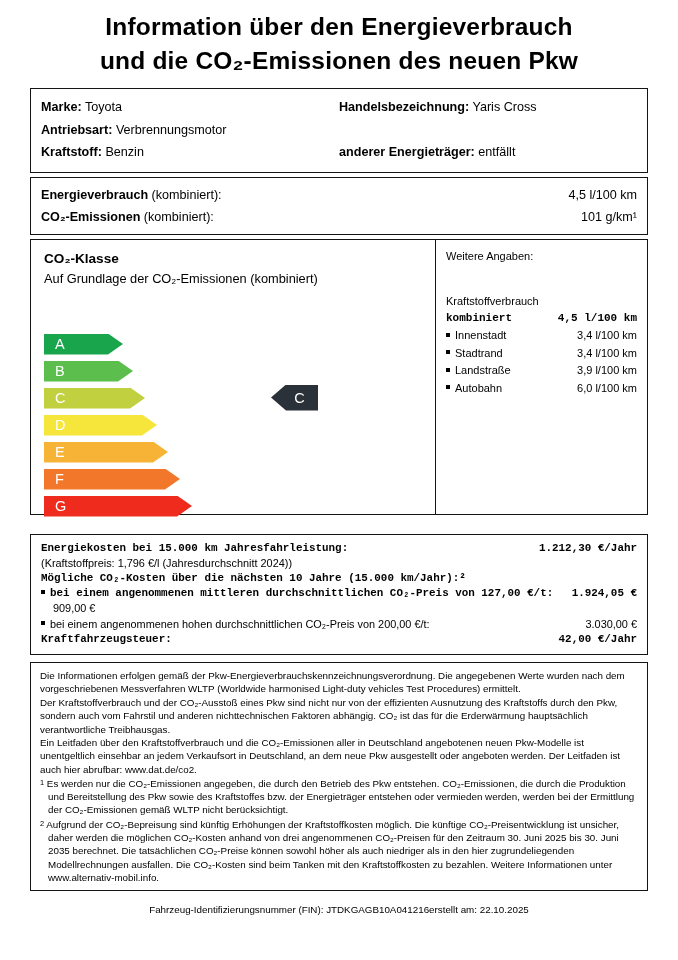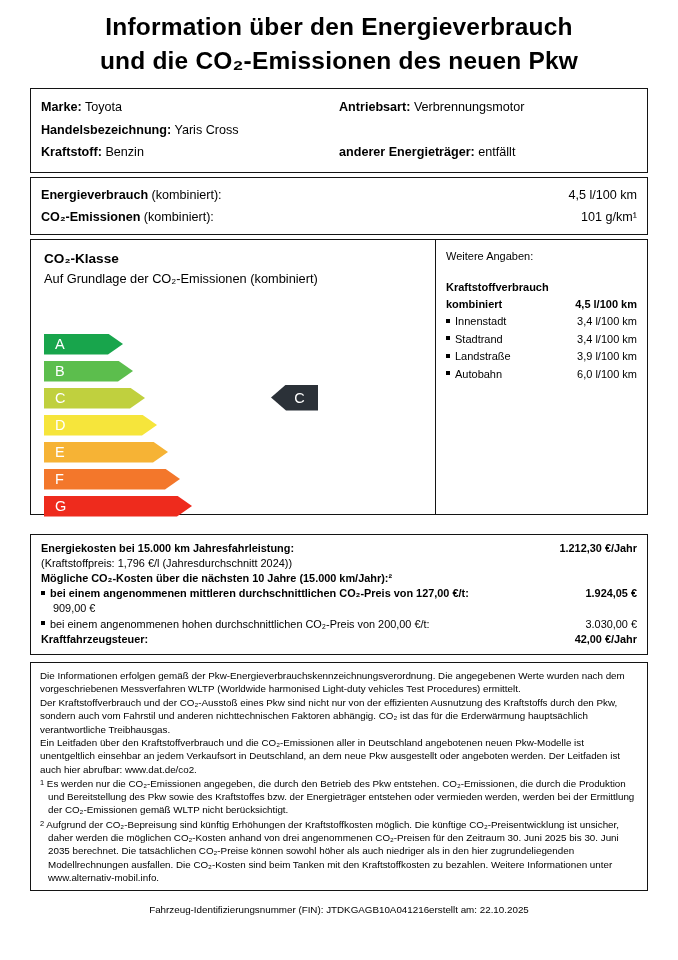--- a/index.html
+++ b/index.html
@@ -37,29 +37,29 @@
   }
   .arrow-a{width:79px} .arrow-b{width:89px} .arrow-c{width:101px} .arrow-d{width:113px}
   .arrow-e{width:124px} .arrow-f{width:136px} .arrow-g{width:148px}
   .class-marker {
     position:absolute; left:227px; top:51px; width:47px; height:26px;
     color:#fff; font-size:14.5px; line-height:26px; text-align:center; text-indent:10px;
     clip-path: polygon(0 50%, 15px 0, 100% 0, 100% 100%, 15px 100%);
   }
   .box3-right { width:212px; border-left:1.5px solid #141414; padding:9px 10px 0 10px; font-size:11px; }
   .panel-heading { line-height:15px; }
-  .panel-sub { margin-top:15px; font-weight:bold; line-height:17px; }
+  .panel-sub { margin-top:29px; font-weight:normal; line-height:17px; }
   .panel-row { display:flex; justify-content:space-between; line-height:17.5px; }
   .bullet { display:inline-block; width:4px; height:4px; background:#000; margin-right:5px; vertical-align:2.5px; }
 
   
   .box4 { margin-top:19px; padding:6px 10px 7px 10px; font-size:10.9px; }
   .cost-row { display:flex; justify-content:space-between; line-height:15.2px; }
   .cost-row .val { white-space:nowrap; margin-left:12px; }
-  .bold { font-weight:bold; }
+  .bold { font-weight:bold;font-family:Liberation Mono, monospace; }
 
   
   .legal { margin-top:7px; padding:6px 9px; font-size:9.8px; line-height:13.4px; }
   .footnote { padding-left:8px; text-indent:-8px; }
   .fn-marker { font-size:7.4px; vertical-align:1.5px; }
 
   
   .bottom-line { margin-top:12px; display:flex; justify-content:center; font-size:9.8px; line-height:13px; }
 </style>
 </head>
@@ -72,26 +72,26 @@
     <div>und die CO₂-Emissionen des neuen Pkw</div>
   </div>
 
   <div class="box box1">
     <div class="info-grid">
       <div class="info-cell">
         <span class="lbl">Marke:</span>
         <span>Toyota</span>
       </div>
       <div class="info-cell">
+        <span class="lbl">Handelsbezeichnung:</span>
+        <span>Yaris Cross</span>
+      </div>
+      <div class="info-cell">
         <span class="lbl">Antriebsart:</span>
         <span>Verbrennungsmotor</span>
-      </div>
-      <div class="info-cell">
-        <span class="lbl">Handelsbezeichnung:</span>
-        <span>Yaris Cross</span>
       </div>
       <div class="info-cell"></div>
       <div class="info-cell">
         <span class="lbl">Kraftstoff:</span>
         <span>Benzin</span>
       </div>
       <div class="info-cell">
         <span class="lbl">anderer Energieträger:</span>
         <span>entfällt</span>
       </div>

